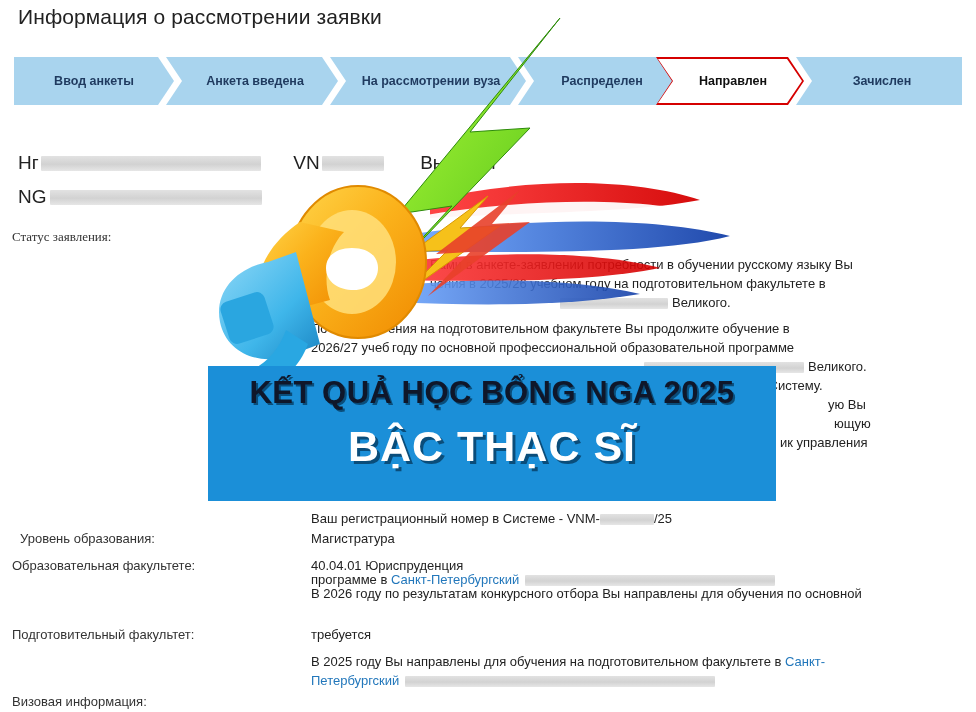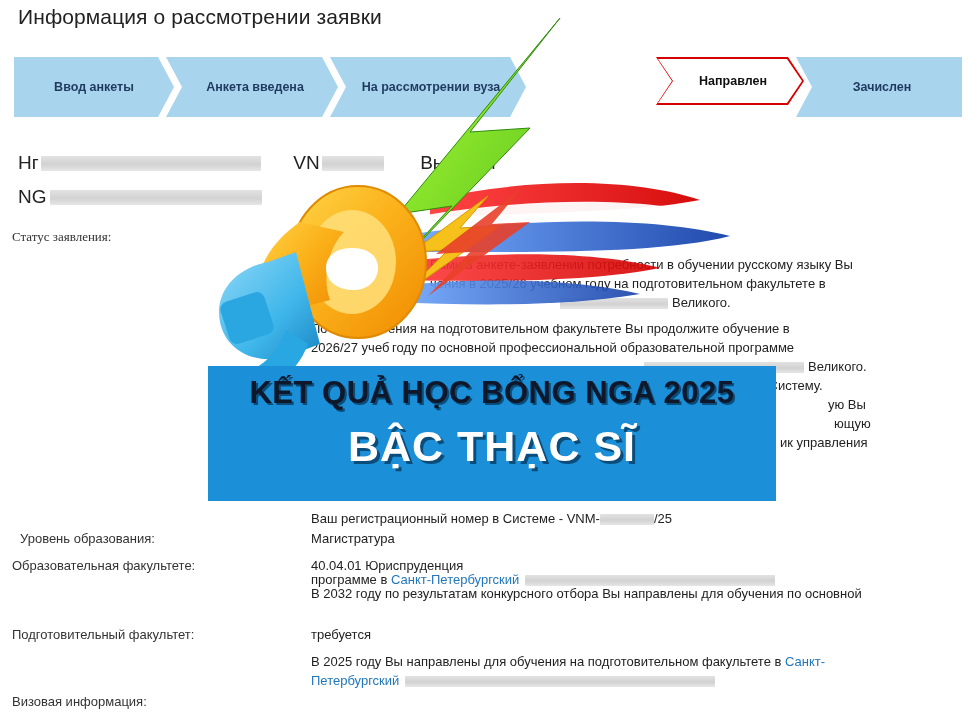--- a/index.html
+++ b/index.html
@@ -34,21 +34,21 @@
   .steps {
     position: absolute;
     left: 14px;
     top: 57px;
     width: 948px;
     height: 48px;
   }
   .step {
     position: absolute;
     top: 0;
-    height: 60px;
+    height: 48px;
     display: flex;
     align-items: center;
     justify-content: center;
     text-align: center;
     font-size: 12.5px;
     font-weight: bold;
     color: #1f3a5f;
     background: #a9d4ee;
     clip-path: polygon(0 0, calc(100% - 16px) 0, 100% 50%, calc(100% - 16px) 100%, 0 100%, 16px 50%);
     padding: 0 16px 0 22px;
@@ -174,20 +174,23 @@
   <div class="steps">
     <div class="step first" style="left:0px; width:160px;">
       <span>Ввод анкеты</span>
     </div>
     <div class="step" style="left:152px; width:172px;">
       <span>Анкета введена</span>
     </div>
     <div class="step" style="left:316px; width:196px;">
       <span>На рассмотрении вуза</span>
     </div>
+    <div class="step" style="left:504px; width:162px;">
+      <span>Распределен</span>
+    </div>
     <div class="step-active-wrap" style="left:642px; width:148px;text-align:right;">
       <div class="step-active-inner">
         <span>Направлен</span>
       </div>
     </div>
     <div class="step last" style="left:782px; width:166px;">
       <span>Зачислен</span>
     </div>
   </div>
 
@@ -224,21 +227,21 @@
   <div class="para" style="left:311px; top:509px;">
     <span>Ваш регистрационный номер в Системе - VNM-</span><span class="redacted thin" style="width:54px;"></span><span>/25</span>
   </div>
 
   <div class="field-label" style="left:20px; top:531px;text-align:right;">Уровень образования:</div>
   <div class="field-value" style="left:311px; top:531px;">Магистратура</div>
 
   <div class="field-label" style="left:12px; top:558px;">Образовательная факультете:</div>
   <div class="field-value" style="left:311px; top:558px;">40.04.01 Юриспруденция</div>
 
-  <div class="para" style="left:311px; top:584px; width:580px;">В 2032 году по результатам конкурсного отбора Вы направлены для обучения по основной</div>
+  <div class="para" style="left:311px; top:584px; width:580px;">В 2026 году по результатам конкурсного отбора Вы направлены для обучения по основной</div>
   <div class="para" style="left:311px; top:570px;">
     <span>программе в </span><a class="link" href="#">Санкт-Петербургский</a><span class="redacted thin" style="width:250px; margin-left:6px;"></span>
   </div>
 
   <div class="field-label" style="left:12px; top:627px;">Подготовительный факультет:</div>
   <div class="field-value" style="left:311px; top:627px;">требуется</div>
 
   <div class="para" style="left:311px; top:652px;">
     <span>В 2025 году Вы направлены для обучения на подготовительном факультете в </span><a class="link" href="#">Санкт-</a>
   </div>

